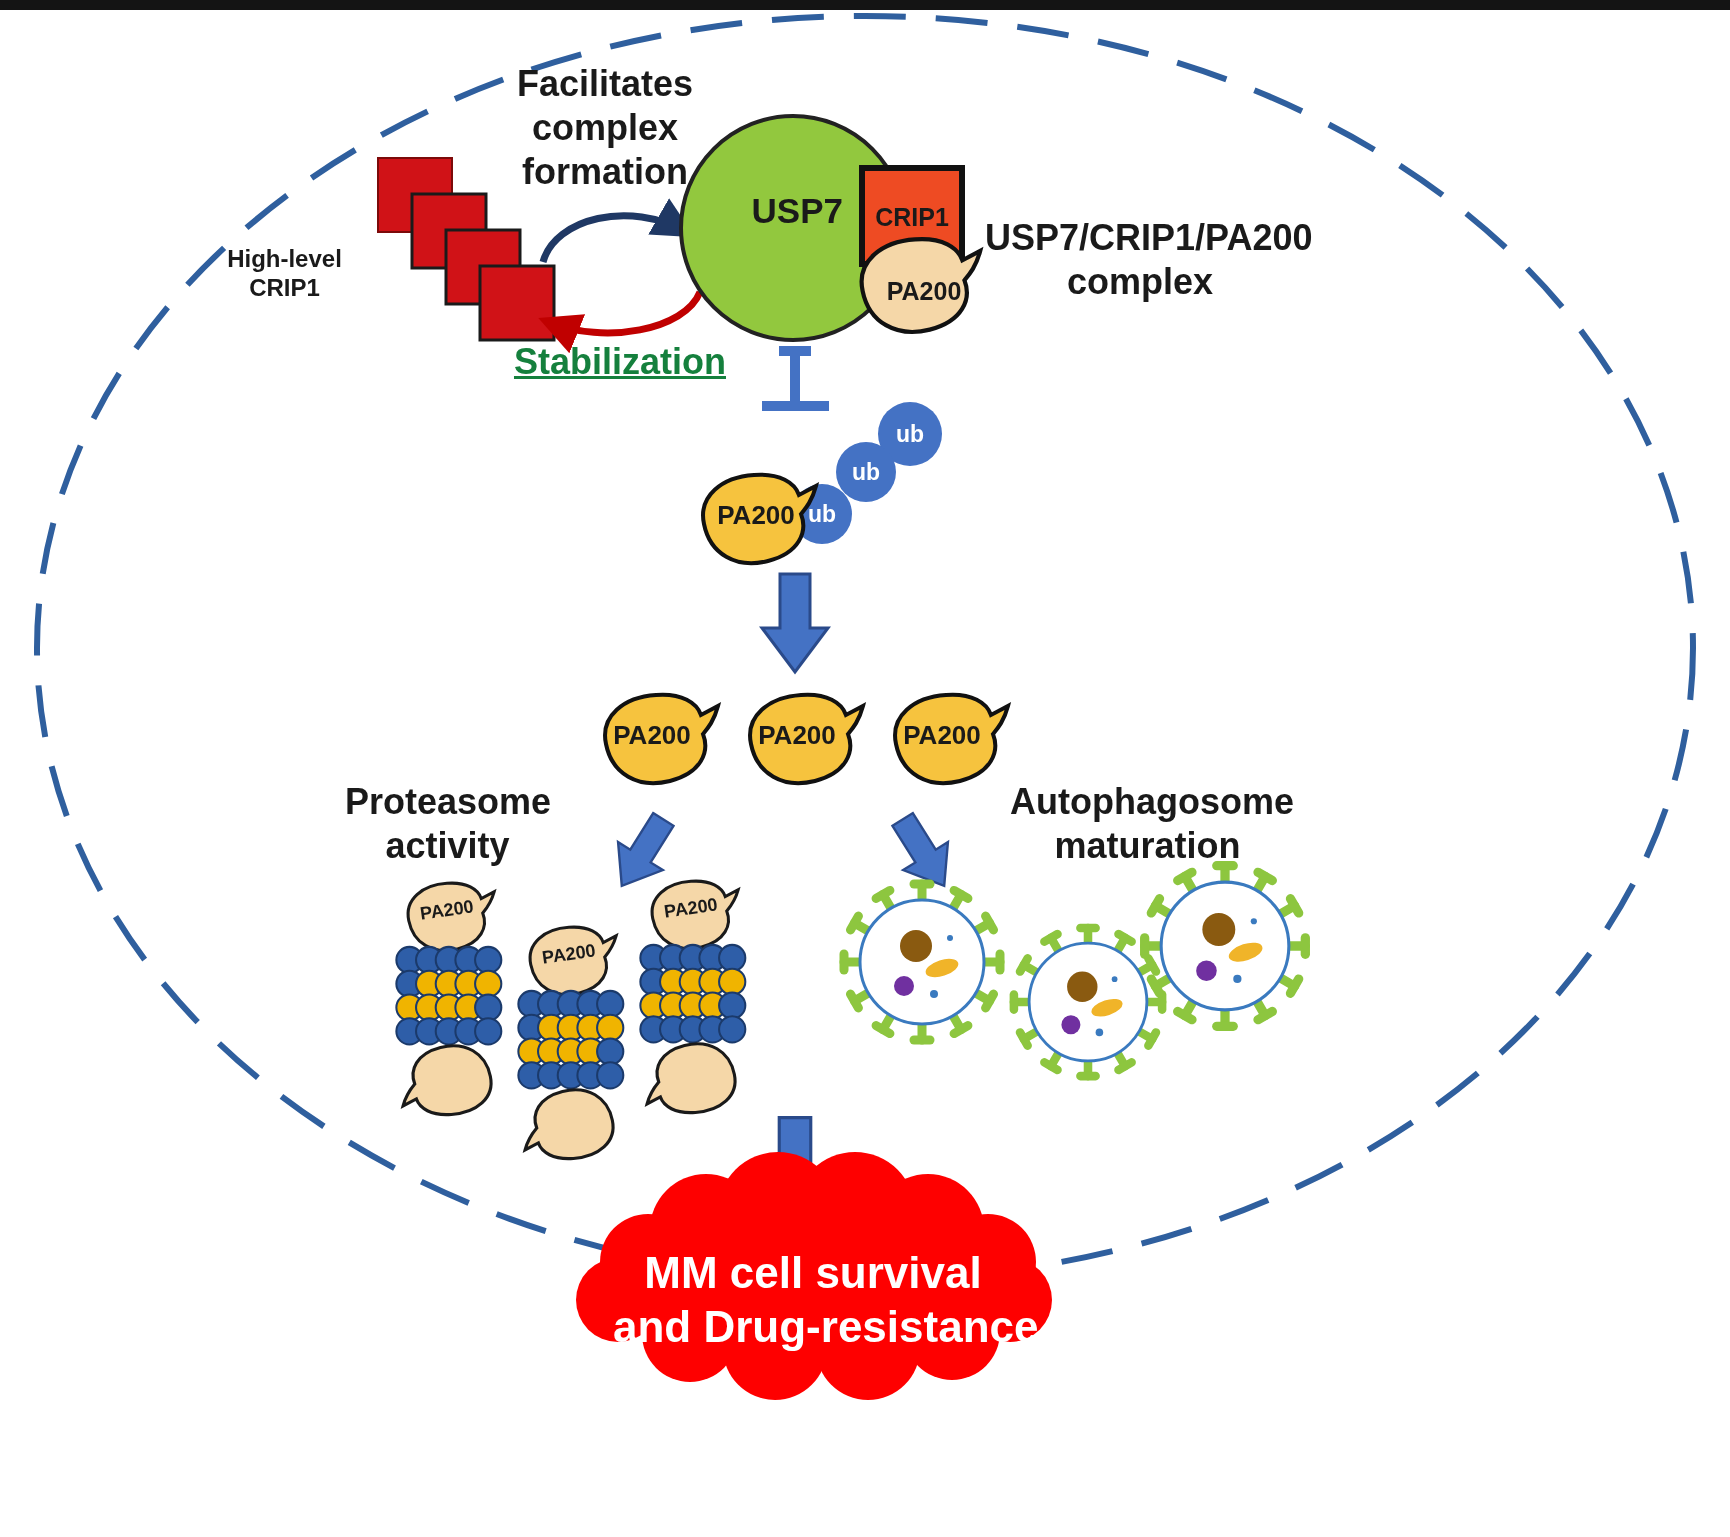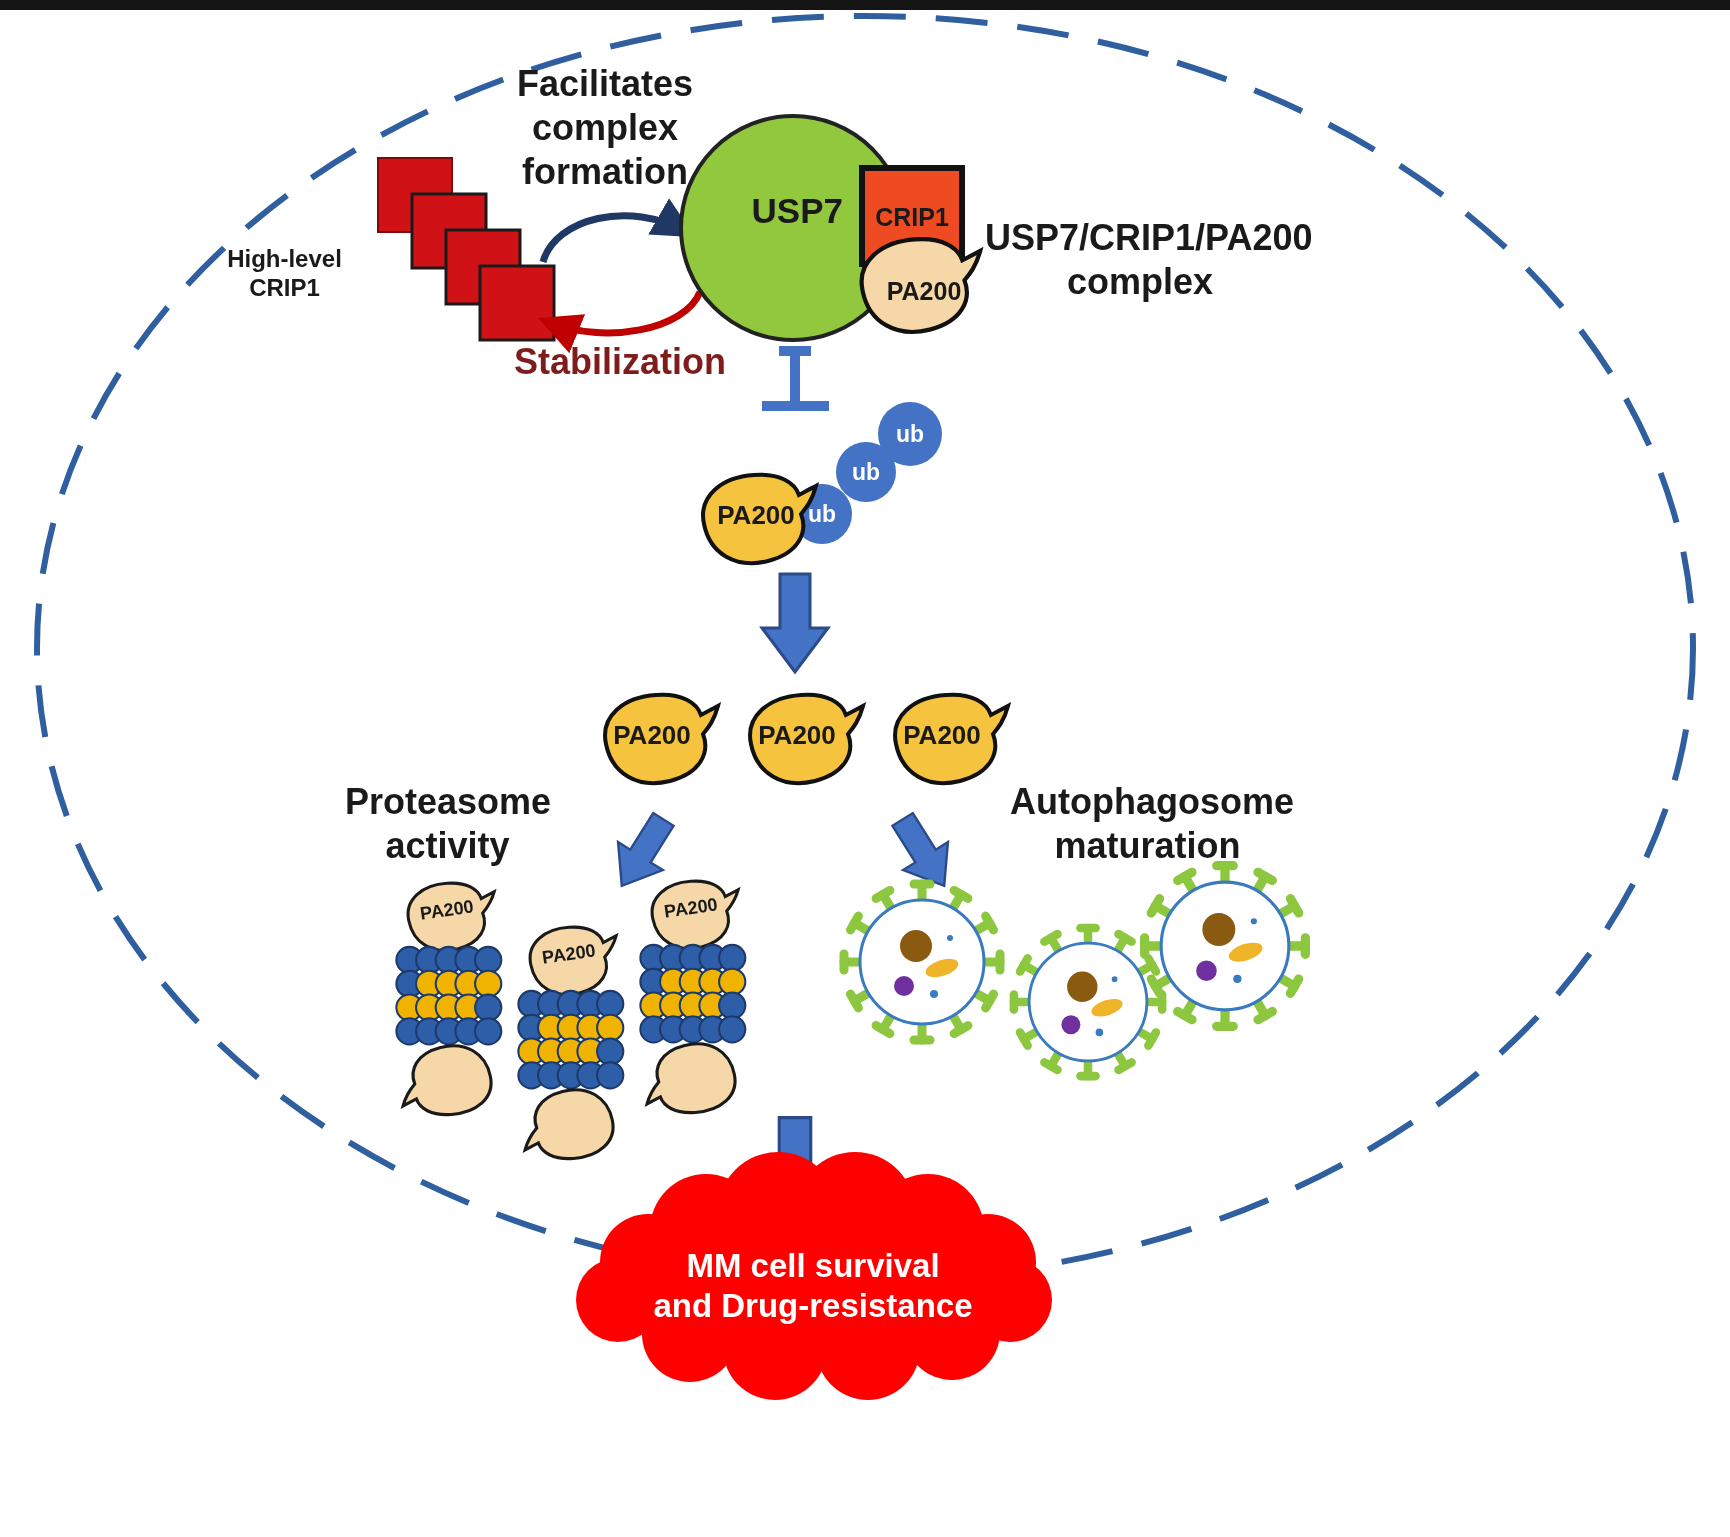--- a/index.html
+++ b/index.html
@@ -16,28 +16,28 @@
     font-family:"Liberation Sans", sans-serif;
     font-weight:700;
     color:#1a1a1a;
     text-align:center;
     line-height:1.22;
     white-space:nowrap;
   }
   .lbl div { white-space:nowrap; }
   .f30 { font-size:36px; }
   .f32 { font-size:24px; }
-  .f33 { font-size:33px; }
+  .f33 { font-size:44px; }
   .f35 { font-size:35px;text-align:right; }
   .f26 { font-size:26px; }
   .f25 { font-size:25px; }
   .f23 { font-size:23px; }
   .f18 { font-size:18px; }
   .f46 { font-size:46px; }
-  .red   { color:#7f1d1d; }
+  .red   { color:#15803d;text-decoration:underline; }
   .white { color:#ffffff; }
   .rot   { transform:rotate(-8deg); }
   #bottom-bar {
     position:absolute; left:0; top:1521; width:1730px; height:10px;
     background:#141414;
   }
 </style>
 </head>
 <body>
 

